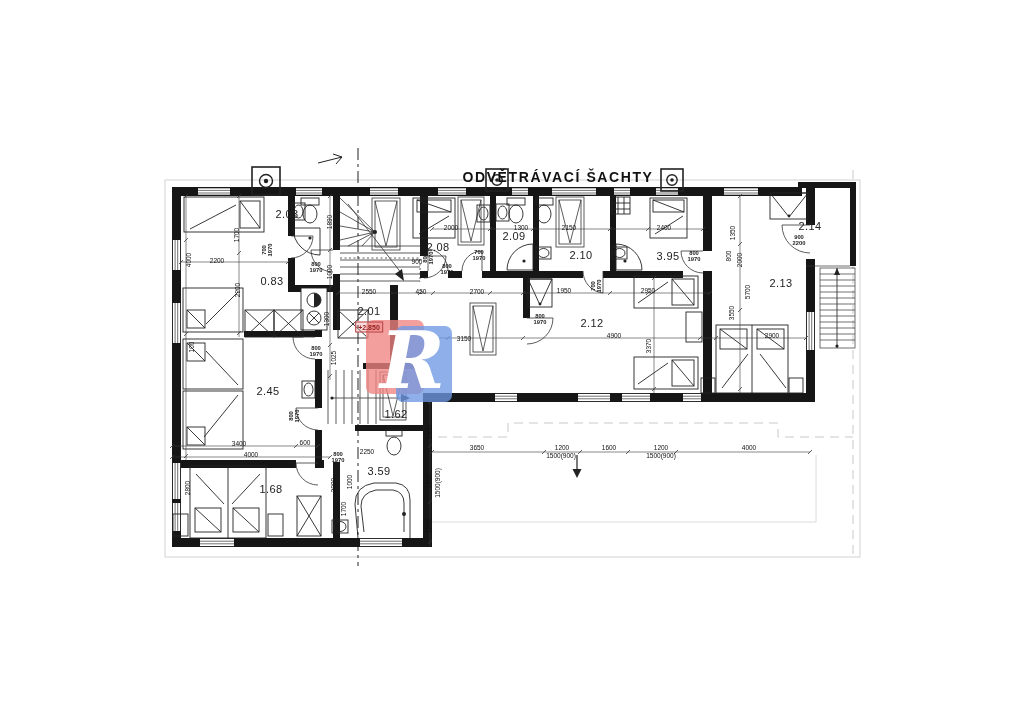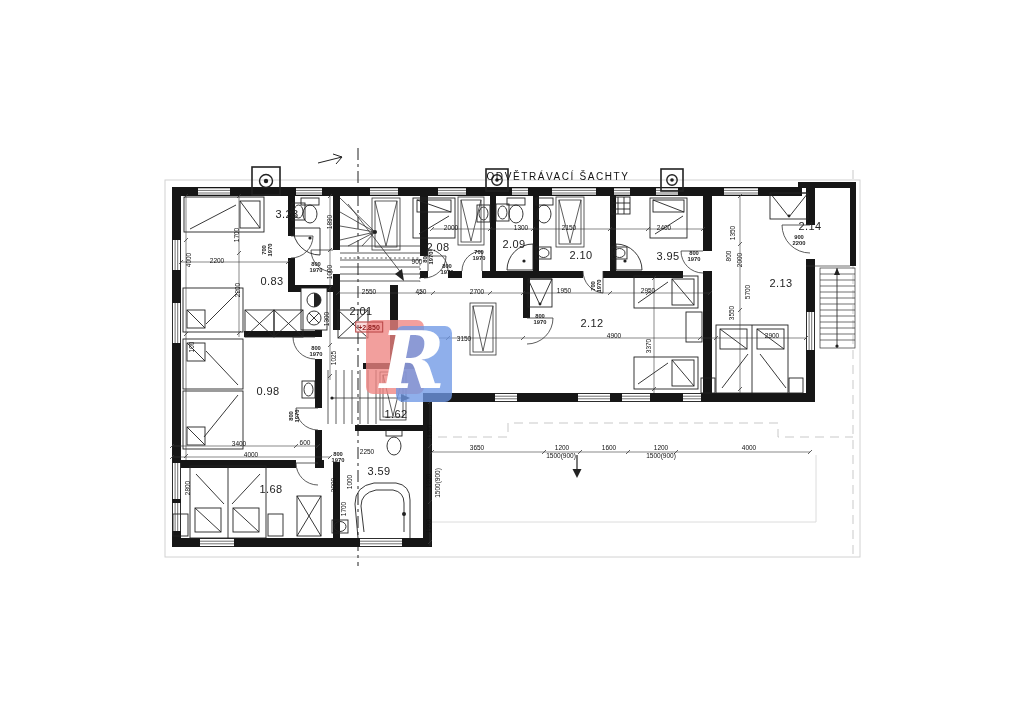--- a/index.html
+++ b/index.html
@@ -6,21 +6,21 @@
   .stage{position:relative;width:1024px;height:724px;background:#fff;overflow:hidden;
          font-family:"Liberation Sans",sans-serif;color:#1c1c1c}
   .stage svg{position:absolute;left:0;top:0}
   .lbl{position:absolute;transform:translate(-50%,-50%);white-space:nowrap;line-height:1;
        font-style:normal;color:#1c1c1c;z-index:5}
   .room{font-size:11px;letter-spacing:.4px;color:#222}
   .dim{font-size:6.5px;color:#101010}
   .v{transform:translate(-50%,-50%) rotate(-90deg)}
   .door{font-size:5.8px;font-weight:700;text-align:center;line-height:6.2px}
   .door span{display:block}
-  .title{font-size:10px;font-weight:400;letter-spacing:1.6px;color:#111}
+  .title{font-size:14px;font-weight:700;letter-spacing:1.6px;color:#111}
   .elev{font-size:7px;font-weight:700;color:#8f1d1d;border:1px solid #b84444;
         background:rgba(236,130,130,.28);padding:1px 2px}
 </style>
 </head>
 <body>
 
 <div class="stage">
 
 <svg width="1024" height="724" viewBox="0 0 1024 724">
 
@@ -370,29 +370,29 @@
   <g transform="translate(366,320)">
     <rect x="0" y="0" width="58" height="74" rx="7" fill="#ee8482" opacity="0.78"></rect>
     <rect x="30" y="6" width="56" height="76" rx="7" fill="#7099e6" opacity="0.78"></rect>
     <text x="14" y="68" font-family="DejaVu Serif, serif" font-style="italic" font-weight="bold" font-size="78" fill="#ffffff">R</text>
   </g>
 </svg>
 
   <span class="lbl title" style="left:558px;top:177px">ODVĚTRÁVACÍ ŠACHTY</span>
   <span class="lbl elev" style="left:369px;top:327px">+2.850</span>
 
-  <span class="lbl room" style="left:361px;top:311px">2.01</span>
+  <span class="lbl room" style="left:369px;top:311px">2.01</span>
   <span class="lbl room" style="left:272px;top:281px">0.83</span>
-  <span class="lbl room" style="left:287px;top:214px">3.23</span>
-  <span class="lbl room" style="left:268px;top:391px">0.98</span>
+  <span class="lbl room" style="left:287px;top:214px">2.03</span>
+  <span class="lbl room" style="left:268px;top:391px">2.45</span>
   <span class="lbl room" style="left:271px;top:489px">1.68</span>
   <span class="lbl room" style="left:379px;top:471px">3.59</span>
   <span class="lbl room" style="left:396px;top:414px">1.62</span>
   <span class="lbl room" style="left:438px;top:247px">2.08</span>
-  <span class="lbl room" style="left:514px;top:244px">2.09</span>
+  <span class="lbl room" style="left:514px;top:236px">2.09</span>
   <span class="lbl room" style="left:581px;top:255px">2.10</span>
   <span class="lbl room" style="left:668px;top:256px">3.95</span>
   <span class="lbl room" style="left:592px;top:323px">2.12</span>
   <span class="lbl room" style="left:781px;top:283px">2.13</span>
   <span class="lbl room" style="left:810px;top:226px">2.14</span>
 
   <i class="lbl dim" style="left:369px;top:292px">2550</i>
   <i class="lbl dim" style="left:421px;top:292px">450</i>
   <i class="lbl dim" style="left:477px;top:292px">2700</i>
   <i class="lbl dim" style="left:564px;top:291px">1950</i>

